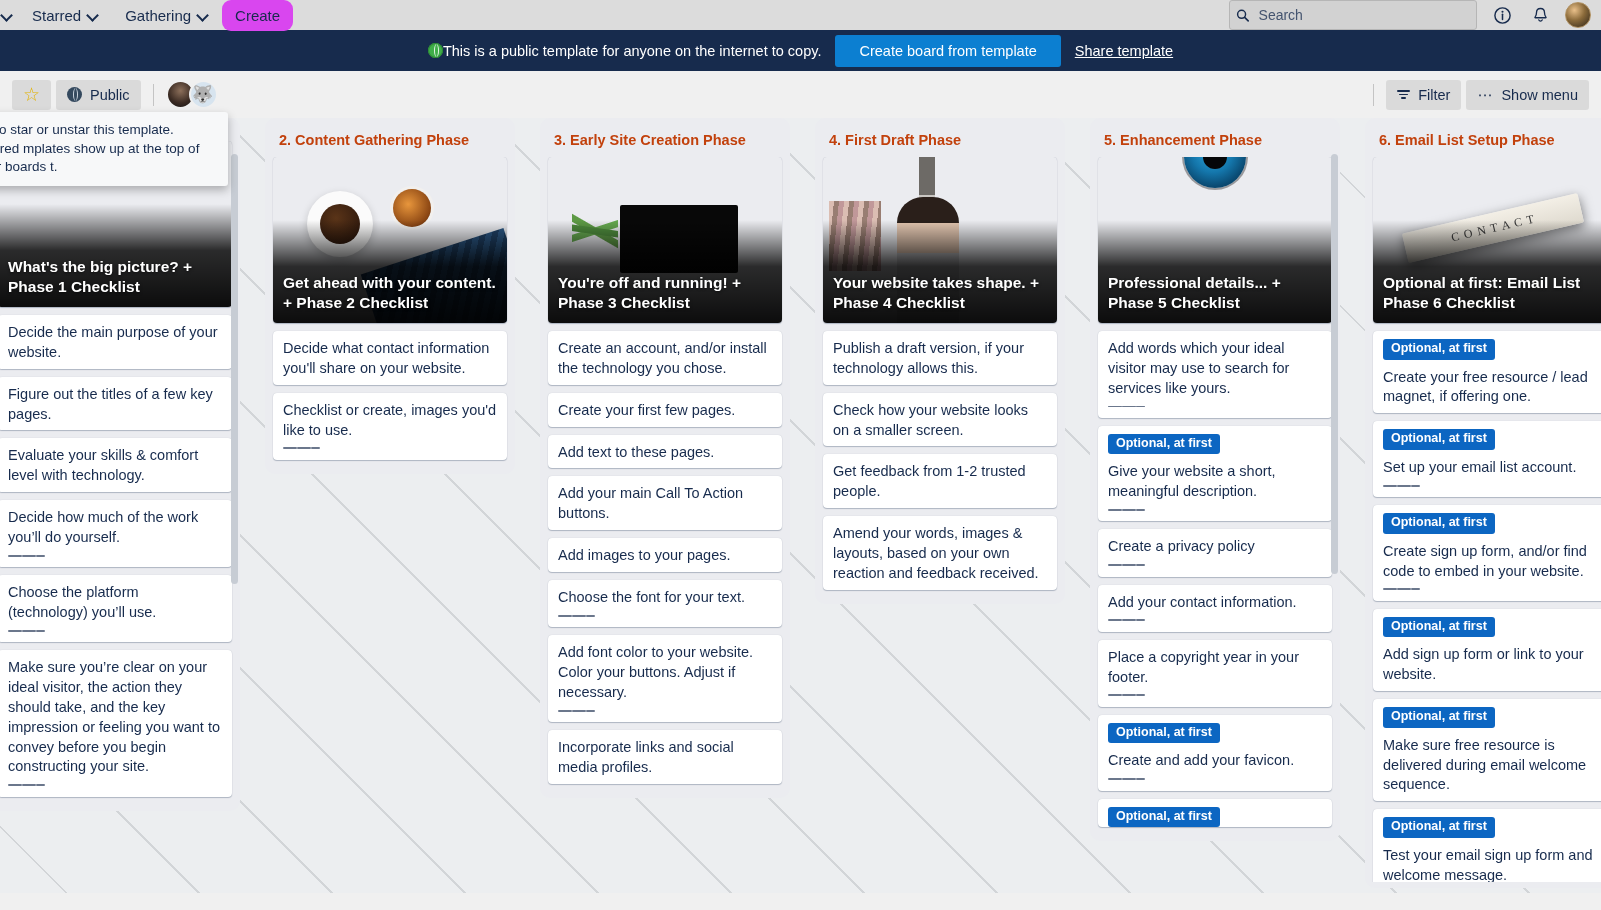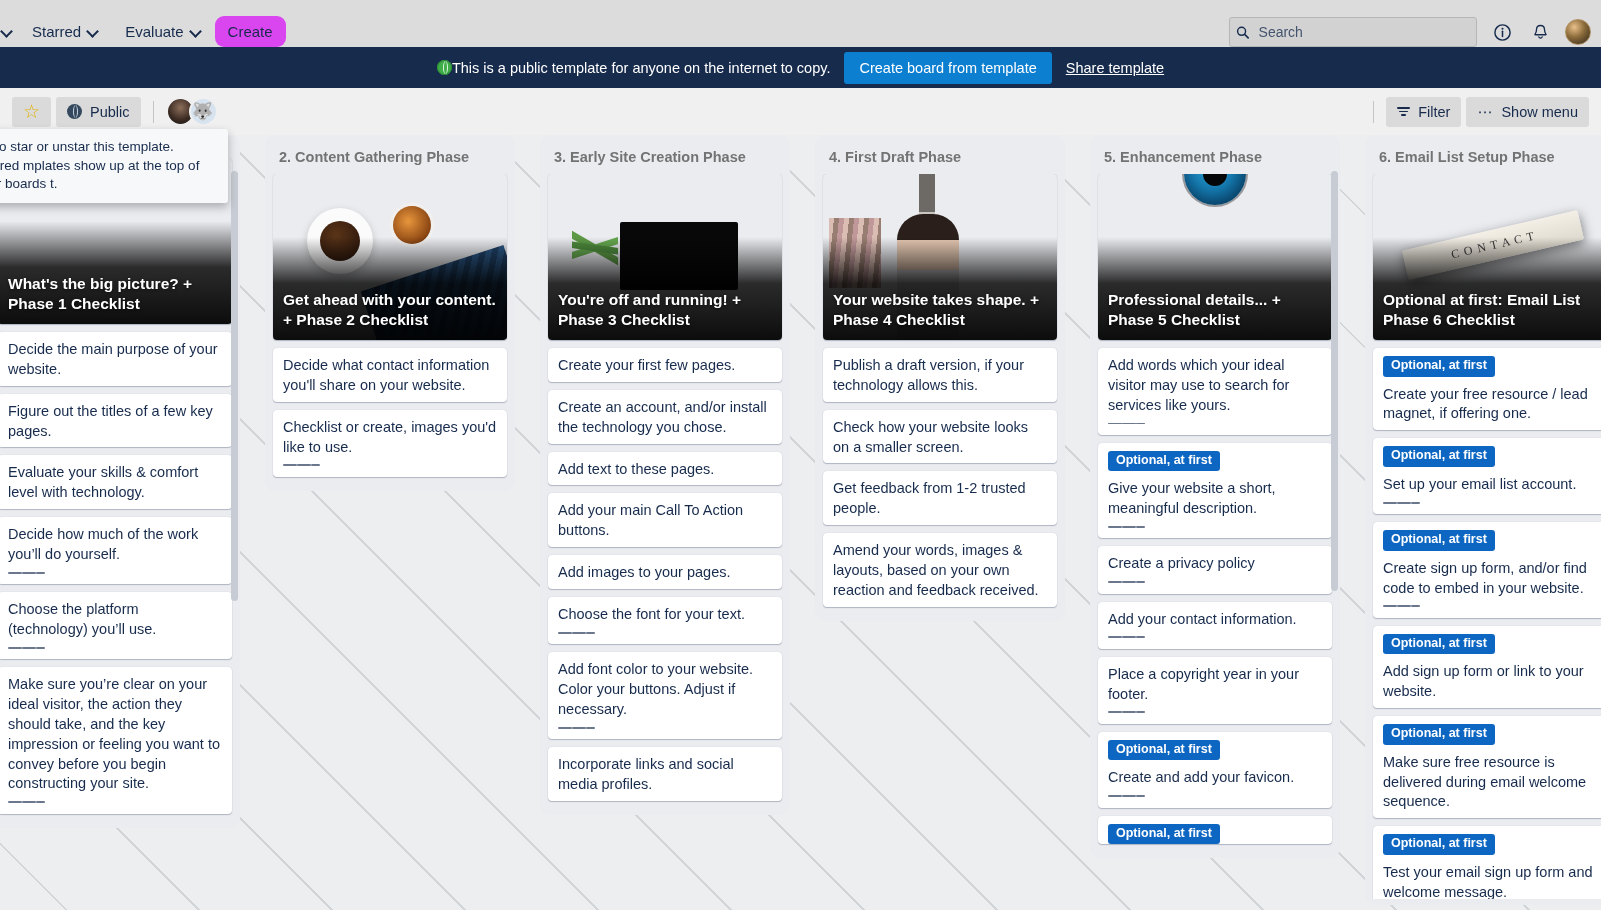--- a/index.html
+++ b/index.html
@@ -5,24 +5,24 @@
   * { box-sizing: border-box; margin: 0; padding: 0; }
   html, body {
     width: 1601px; height: 910px;
     overflow: hidden;
     font-family: "Liberation Sans", sans-serif;
     background: #f0f0f0;
   }
 
   
   .topnav {
-    height: 47px;
+    height: 30px;
     background: #dcdcdc;
     display: flex;
-    align-items: flex-end;
+    align-items: flex-start;
     padding: 0 10px 0 0;
     position: relative;
     z-index: 40;
   }
   .nav-left { display: flex; align-items: center; gap: 0px; padding-left: 0px; }
   .nav-item {
     display: flex; align-items: center; gap: 7px;
     padding: 7px 13px;
     border-radius: 3px;
     font-size: 15px;
@@ -87,21 +87,21 @@
   .globe::after {
     content: ""; position: absolute; left: 6px; top: 1px;
     width: 3px; height: 13px; border-radius: 50%;
     border-left: 1px solid #e8f5e9; border-right: 1px solid #e8f5e9;
   }
   .btn-primary {
     background: #0c7fd1; color: #fff;
     border: none; border-radius: 3px;
     font-family: "Liberation Sans", sans-serif;
     font-size: 14.5px;
-    padding: 8px 15px;
+    padding: 8px 24px;
     cursor: pointer;
   }
   .link-underline {
     color: #fff; text-decoration: underline; font-size: 14.5px; cursor: pointer;
   }
 
   
   .board-header {
     height: 47px;
     background: rgba(240,240,240,0.72);
@@ -197,21 +197,21 @@
     margin-right: 25px;
     background: #ebecf0;
     border-radius: 10px;
     padding: 8px 4px 6px 4px;
     max-height: 770px;
     display: flex; flex-direction: column;
     position: relative;
   }
   .list.first { margin-left: -10px; border-radius: 0 10px 10px 0; }
   .list-title {
-    font-size: 14.5px; font-weight: bold; color: #737373;
+    font-size: 14.5px; font-weight: bold; color: #c2410c;
     padding: 6px 10px 9px 10px;
   }
   .list-scroll {
     overflow: hidden;
     padding: 0 4px;
     position: relative;
   }
   .list-scroll::-webkit-scrollbar { width: 8px; }
 
   .card {
@@ -391,21 +391,21 @@
 <div class="topnav">
   <div class="nav-left">
     <div class="nav-item nav-chevron-only">
       <span class="chev"></span>
     </div>
     <div class="nav-item">
       <span>Starred</span>
       <span class="chev"></span>
     </div>
     <div class="nav-item">
-      <span>Evaluate</span>
+      <span>Gathering</span>
       <span class="chev"></span>
     </div>
     <div class="nav-item active">
       <span>Create</span>
     </div>
   </div>
 
   <div class="nav-right">
     <div class="searchbox">
       <svg width="15" height="15" viewBox="0 0 16 16">
@@ -557,24 +557,24 @@
       <div class="list-scroll">
         <div class="cover-card">
           <div class="cover-img img-laptop">
             <div class="plant"></div>
             <div class="screen"></div>
           </div>
           <div class="cover-grad"></div>
           <div class="cover-title">You're off and running! + Phase 3 Checklist</div>
         </div>
         <div class="card">
+          <div class="card-text">Create an account, and/or install the technology you chose.</div>
+        </div>
+        <div class="card">
           <div class="card-text">Create your first few pages.</div>
-        </div>
-        <div class="card">
-          <div class="card-text">Create an account, and/or install the technology you chose.</div>
         </div>
         <div class="card">
           <div class="card-text">Add text to these pages.</div>
         </div>
         <div class="card">
           <div class="card-text">Add your main Call To Action buttons.</div>
         </div>
         <div class="card">
           <div class="card-text">Add images to your pages.</div>
         </div>

